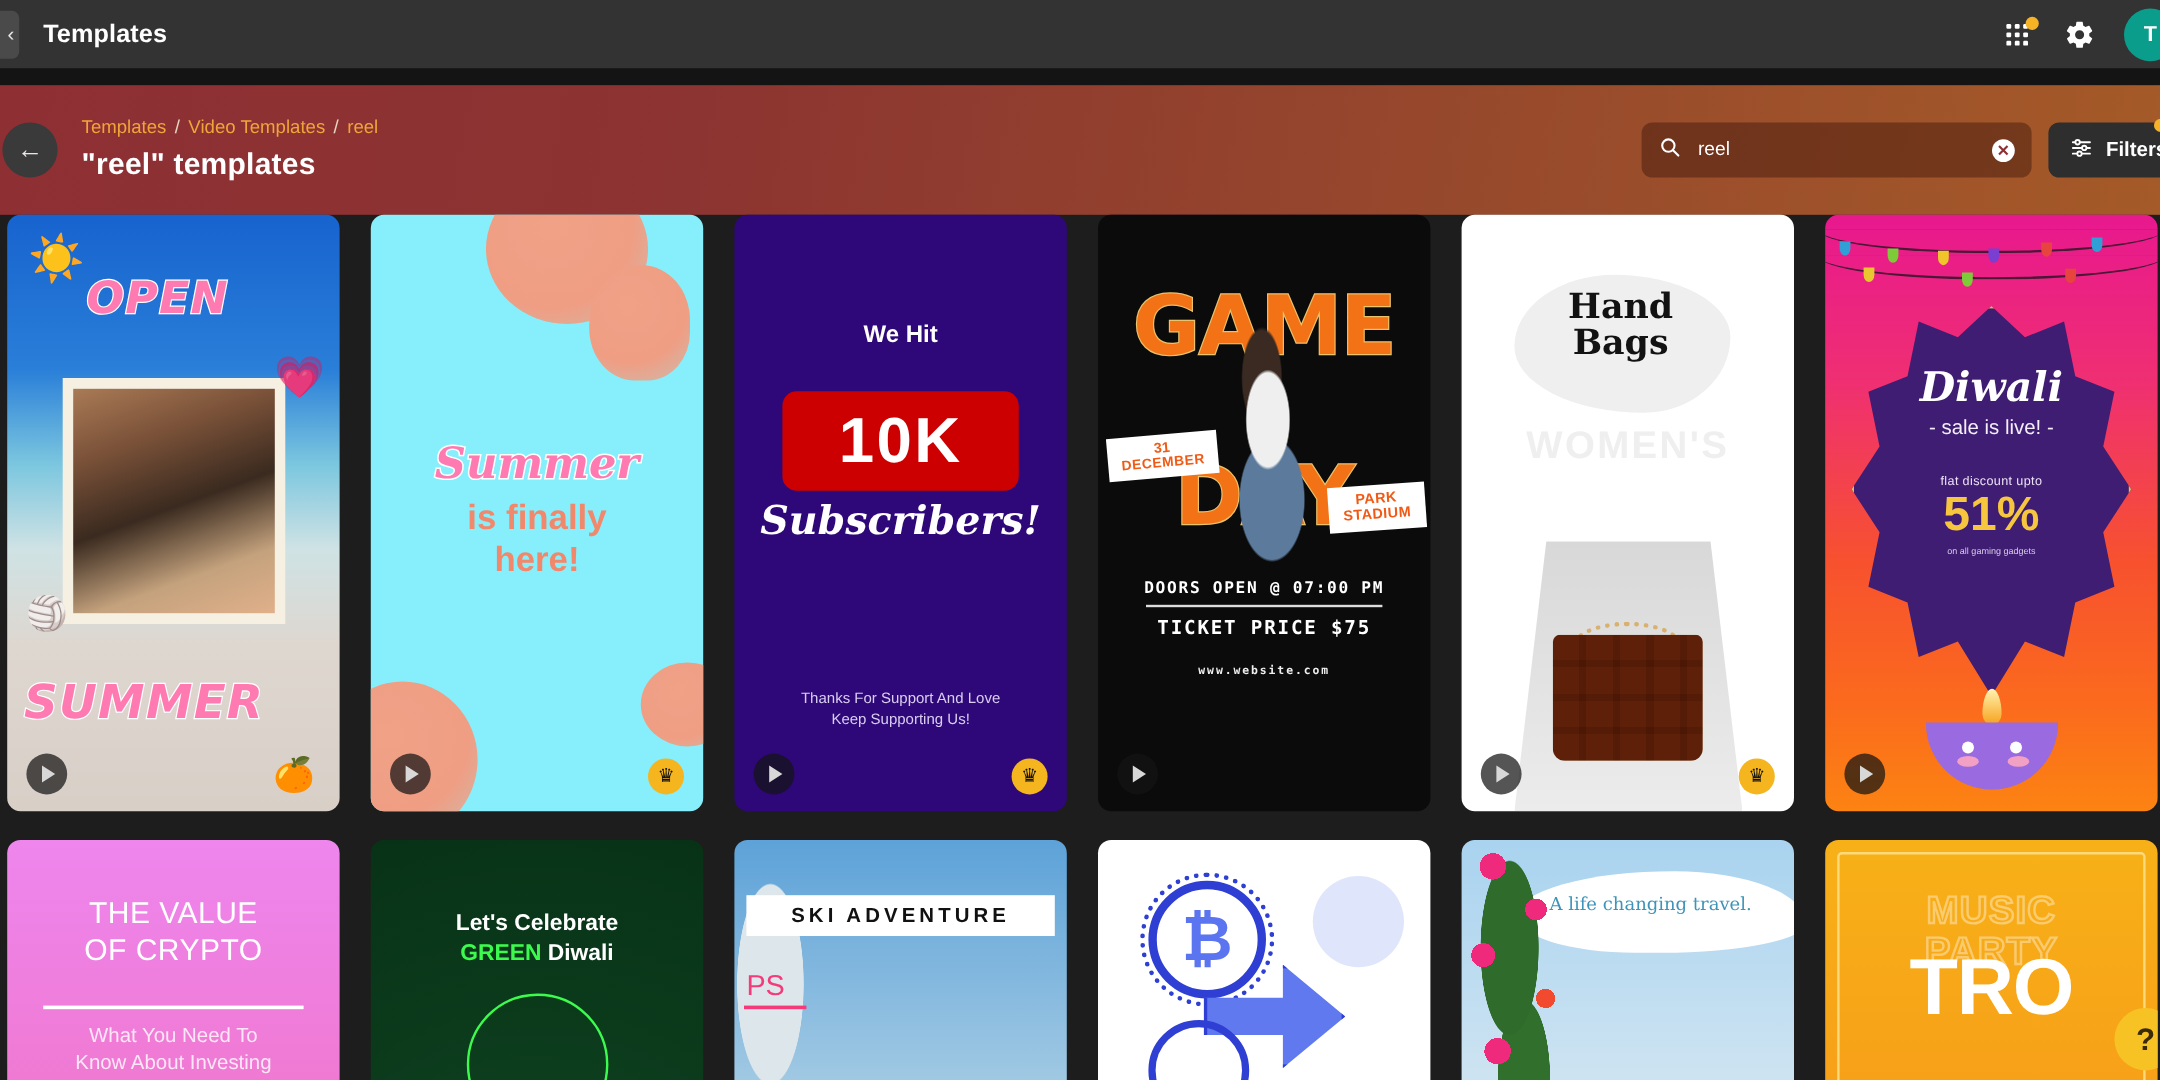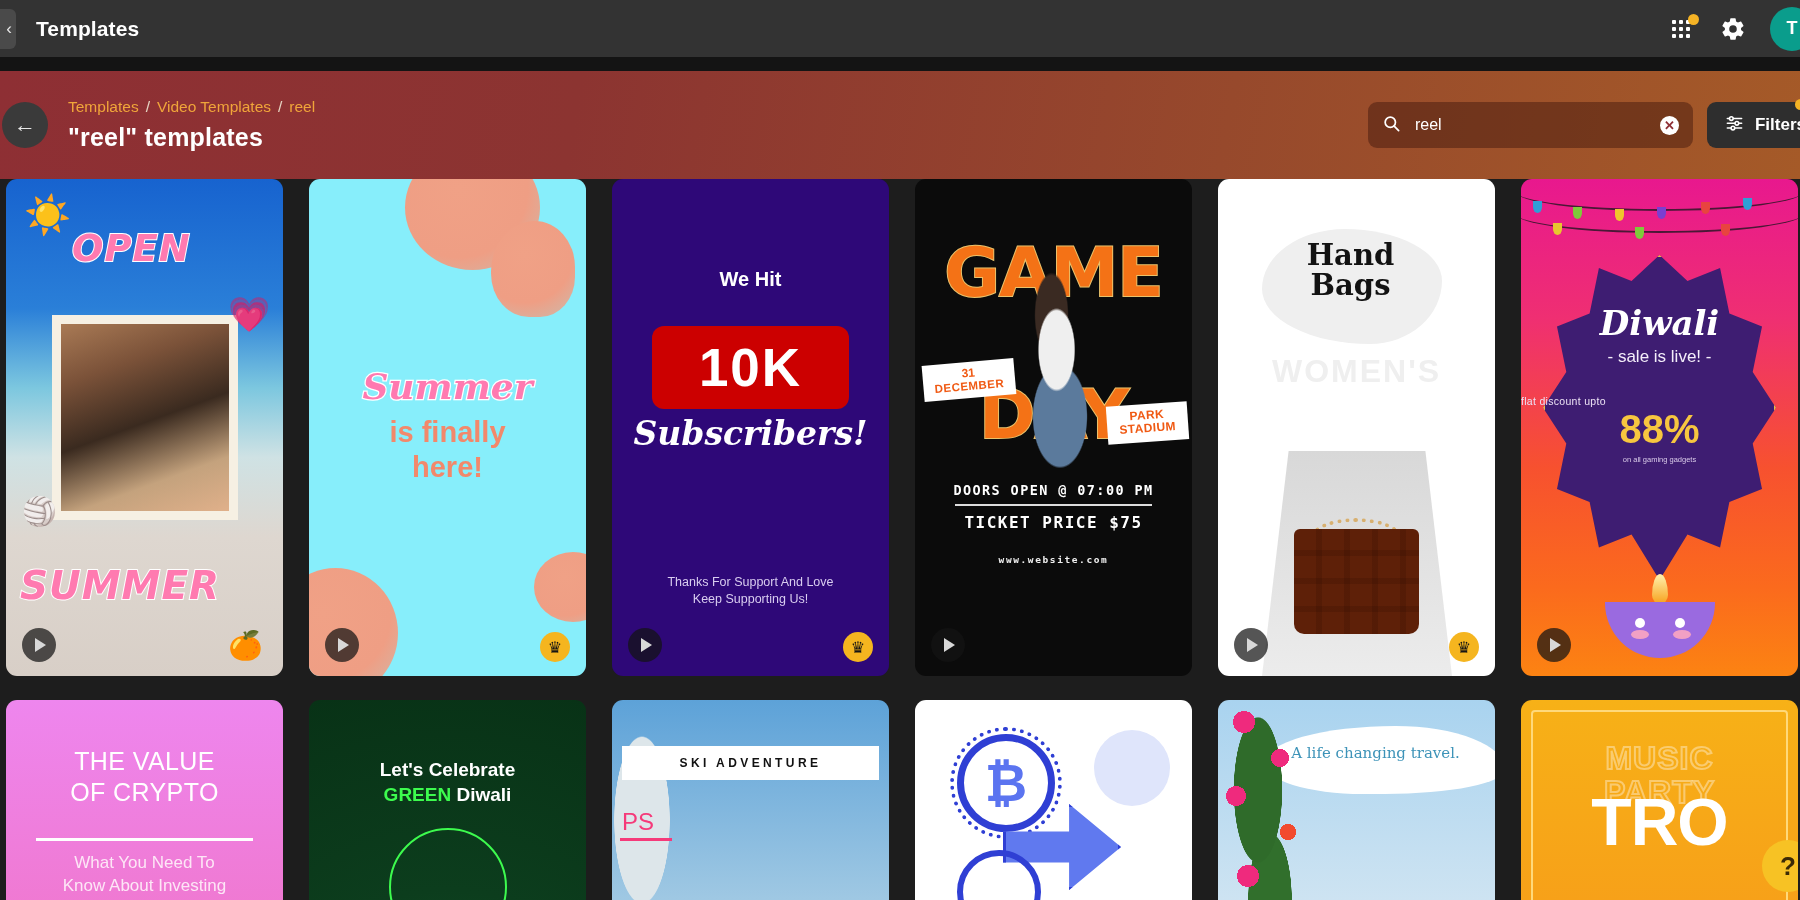--- a/index.html
+++ b/index.html
@@ -320,21 +320,21 @@
   .c6 .dname {
     position: absolute; top: 124px; left: 0; right: 0; text-align: center;
     color: #fff; font-size: 34px; font-style: italic; font-weight: 700;
     font-family: "DejaVu Serif", serif; z-index: 4;
   }
   .c6 .dsub {
     position: absolute; top: 168px; left: 0; right: 0; text-align: center;
     color: #f4eefa; font-size: 17px; z-index: 4;
   }
   .c6 .dflat {
-    position: absolute; top: 216px; left: 0; right: 0; text-align: left;
+    position: absolute; top: 216px; left: 0; right: 0; text-align: center;
     color: #ece2f5; font-size: 10.5px; z-index: 4; letter-spacing: .3px;
   }
   .c6 .dpct {
     position: absolute; top: 228px; left: 0; right: 0; text-align: center;
     color: #f7c63f; font-size: 40px; font-weight: 800; z-index: 4;
   }
   .c6 .dnote {
     position: absolute; top: 276px; left: 0; right: 0; text-align: center;
     color: #d9cbe9; font-size: 7.5px; z-index: 4;
   }
@@ -389,21 +389,21 @@
     background:
       radial-gradient(ellipse 40px 110px at 22px 330px, #e8eef1 0 60%, rgba(232,238,241,0) 61%),
       radial-gradient(ellipse 34px 95px at 120px 370px, #dfe8ec 0 60%, rgba(223,232,236,0) 61%),
       radial-gradient(ellipse 46px 120px at 225px 345px, #e3ebef 0 60%, rgba(227,235,239,0) 61%),
       radial-gradient(ellipse 50px 150px at 30px 120px, #dde6ea 0 55%, rgba(221,230,234,0) 56%);
   }
   .r3 .label {
     position: absolute; top: 46px; left: 10px; right: 10px; height: 34px;
     background: #fff; display: flex; align-items: center; justify-content: center;
   }
-  .r3 .label span { color: #111; font-size: 12px; font-weight: 700; letter-spacing: 3.4px; }
+  .r3 .label span { color: #111; font-size: 17px; font-weight: 700; letter-spacing: 3.4px; }
   .r3 .tips {
     position: absolute; top: 108px; left: 10px;
     color: #f53a7a; font-size: 24px; font-weight: 400; text-align: right;
   }
   .r3 .tipline { position: absolute; top: 138px; left: 8px; width: 52px; height: 3px; background: #f53a7a; }
 
   .r4 { background: #ffffff; }
   .r4 .coin {
     position: absolute; top: 34px; left: 42px; width: 98px; height: 98px;
     border-radius: 50%; border: 7px solid #2f3fd4;
@@ -638,21 +638,21 @@
       <div class="bulb" style="left:186px; top:15px; background:#e8443f;"></div>
       <div class="bulb" style="left:228px; top:11px; background:#2f9fd6;"></div>
       <div class="bulb" style="left:38px;  top:36px; background:#e8c72f;"></div>
       <div class="bulb" style="left:120px; top:40px; background:#7ecb3a;"></div>
       <div class="bulb" style="left:206px; top:37px; background:#e8443f;"></div>
     </div>
     <div class="badge"></div>
     <div class="dname">Diwali</div>
     <div class="dsub">- sale is live! -</div>
     <div class="dflat">flat discount upto</div>
-    <div class="dpct">88%</div>
+    <div class="dpct">51%</div>
     <div class="dnote">on all gaming gadgets</div>
     <div class="flame"></div>
     <div class="diya"></div>
     <div class="play-btn"></div>
   </div>
 
   <div class="card row2 r1">
     <div class="t1">
       <div>THE VALUE</div>
       <div>OF CRYPTO</div>

